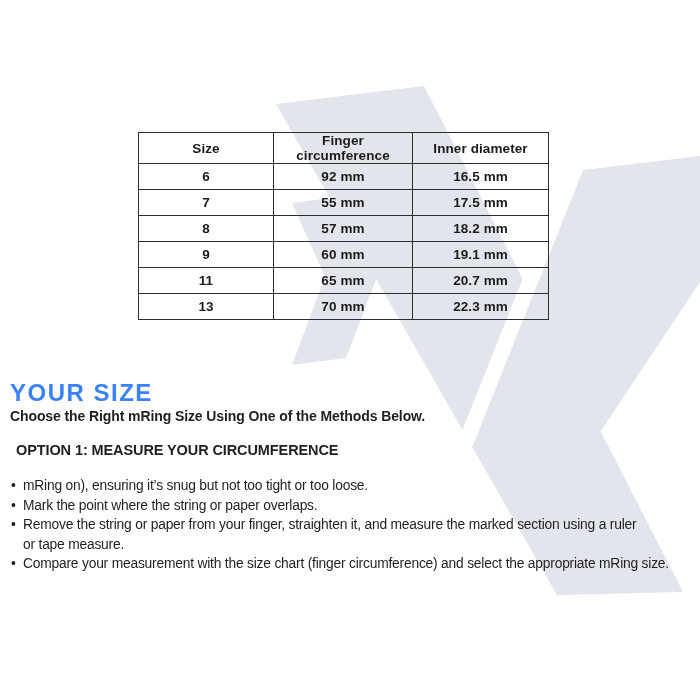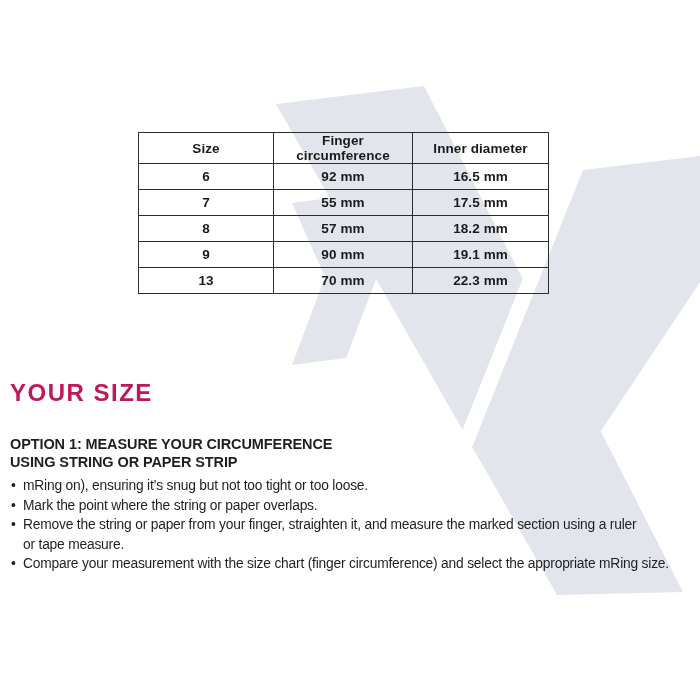--- a/index.html
+++ b/index.html
@@ -18,30 +18,30 @@
   }
   .size-chart th, .size-chart td {
     border:1px solid #2c2c2c; height:25px; padding:0;
     text-align:center; vertical-align:middle;
     font-size:13.5px; font-weight:bold; color:#1b1b1b;
     letter-spacing:0.1px; background:transparent;
   }
 
   .page-title {
     position:absolute; left:10px; top:379px; margin:0;
-    font-size:24px; font-weight:bold; letter-spacing:1.5px; color:#be185d;
+    font-size:24px; font-weight:bold; letter-spacing:1.5px; color:#3b82f6;
     white-space:nowrap;
   }
   .subheading {
     position:absolute; left:10px; top:408px; margin:0;
     font-size:14px; font-weight:bold; letter-spacing:-0.1px; color:#1f1f1f;
     white-space:nowrap;
   }
   .option-heading {
-    position:absolute; left:10px; top:436px; margin:0;
+    position:absolute; left:10px; top:436px; margin:6px;
     font-size:14.5px; font-weight:bold; line-height:17.5px;
     letter-spacing:-0.1px; color:#1f1f1f;
   }
   .option-heading div { white-space:nowrap; }
 
   .bullets {
     position:absolute; left:10px; top:476px; width:688px;
     font-size:13.8px; line-height:19.6px; letter-spacing:-0.2px; color:#1f1f1f;
   }
   .bullet { position:relative; padding-left:13px; }
@@ -88,36 +88,41 @@
           <td>55 mm</td>
           <td>17.5 mm</td>
         </tr>
         <tr>
           <td>8</td>
           <td>57 mm</td>
           <td>18.2 mm</td>
         </tr>
         <tr>
           <td>9</td>
-          <td>90 mm</td>
+          <td>60 mm</td>
           <td>19.1 mm</td>
+        </tr>
+        <tr>
+          <td>11</td>
+          <td>65 mm</td>
+          <td>20.7 mm</td>
         </tr>
         <tr>
           <td>13</td>
           <td>70 mm</td>
           <td>22.3 mm</td>
         </tr>
       </tbody>
   </table>
 
   <h1 class="page-title">YOUR SIZE</h1>
+  <p class="subheading">Choose the Right mRing Size Using One of the Methods Below.</p>
 
   <div class="option-heading">
     <div>OPTION 1: MEASURE YOUR CIRCUMFERENCE</div>
-    <div>USING STRING OR PAPER STRIP</div>
   </div>
 
   <div class="bullets">
       <div class="bullet">
         <span class="dot">•</span>
         <div class="bullet-line">mRing on), ensuring it’s snug but not too tight or too loose.</div>
       </div>
       <div class="bullet">
         <span class="dot">•</span>
         <div class="bullet-line">Mark the point where the string or paper overlaps.</div>

